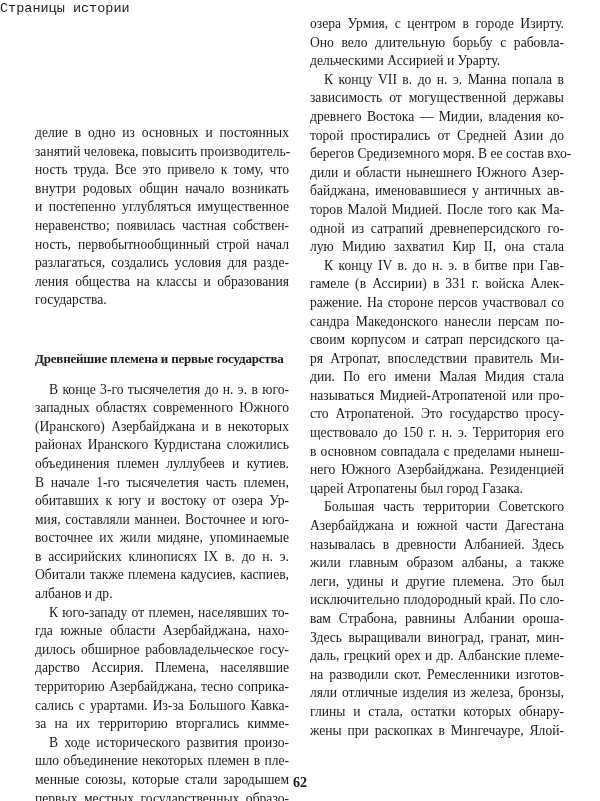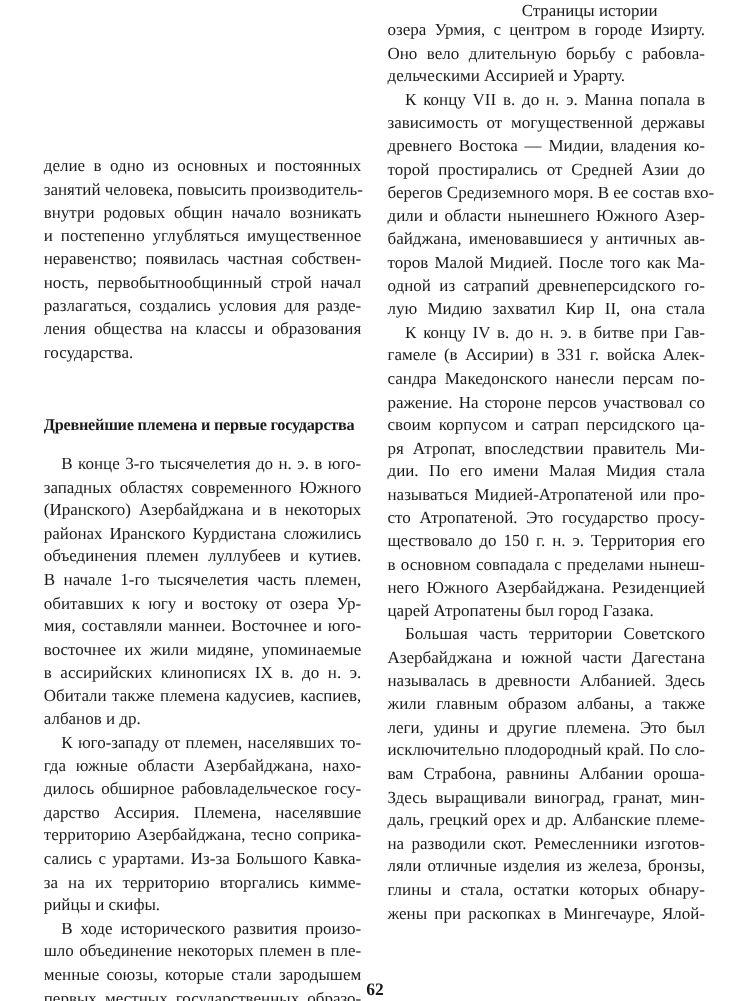--- a/index.html
+++ b/index.html
@@ -1,39 +1,40 @@
 <!DOCTYPE html>
 <html><head>
 <meta charset="utf-8">
 <style>
   html, body { margin: 0; padding: 0; background: #ffffff; }
   body { width: 600px; height: 801px; position: relative; overflow: hidden;
          font-family: "Liberation Serif", "DejaVu Serif", serif; color: #1a1a1a; }
-  .running-head { position: absolute; top: 0px; left: 0; width: 526px; text-align: right;
-         font-size: 13.5px; line-height: 18px; }
+  .running-head { position: absolute; top: 0px; left: 0; width: 526px; text-align: left;
+         font-size: 13.5px; line-height: 18px; font-family: Liberation Mono, monospace; }
   .col { position: absolute; width: 254px; font-size: 13.6px; line-height: 18.6px;
          text-align: justify; }
   .col-left { left: 35px; top: 124px; }
   .col-right { left: 310px; top: 15px; }
   .line { display: block; white-space: nowrap; text-align: justify; text-align-last: justify; height: 18.6px; overflow: visible; }
   .line.last { text-align-last: left; }
   .line.indent { padding-left: 14px; }
   .heading { font-weight: bold; font-size: 13px; margin-top: 40px; margin-bottom: 12px; white-space: nowrap; letter-spacing: -0.2px; }
   .page-number { position: absolute; top: 775px; left: 0; width: 600px; text-align: center;
-         font-size: 14px; font-weight: bold; margin-top: 10px; }
+         font-size: 14px; font-weight: bold; }
 </style>
 </head>
 <body>
 
 <div class="running-head">Страницы истории</div>
 
 <div class="col col-left">
   <div>
     <span class="line">делие в одно из основных и постоянных</span>
     <span class="line">занятий человека, повысить производитель-</span>
+    <span class="line">ность труда. Все это привело к тому, что</span>
     <span class="line">внутри родовых общин начало возникать</span>
     <span class="line">и постепенно углубляться имущественное</span>
     <span class="line">неравенство; появилась частная собствен-</span>
     <span class="line">ность, первобытнообщинный строй начал</span>
     <span class="line">разлагаться, создались условия для разде-</span>
     <span class="line">ления общества на классы и образования</span>
     <span class="line last">государства.</span>
   </div>
   <div class="heading">Древнейшие племена и первые государства</div>
   <div>
@@ -51,21 +52,20 @@
     <span class="line last">албанов и др.</span>
   </div>
   <div>
     <span class="line indent">К юго-западу от племен, населявших то-</span>
     <span class="line">гда южные области Азербайджана, нахо-</span>
     <span class="line">дилось обширное рабовладельческое госу-</span>
     <span class="line">дарство Ассирия. Племена, населявшие</span>
     <span class="line">территорию Азербайджана, тесно соприка-</span>
     <span class="line">сались с урартами. Из-за Большого Кавка-</span>
     <span class="line">за на их территорию вторгались кимме-</span>
-    <span class="line last">рийцы и скифы.</span>
   </div>
   <div>
     <span class="line indent">В ходе исторического развития произо-</span>
     <span class="line">шло объединение некоторых племен в пле-</span>
     <span class="line">менные союзы, которые стали зародышем</span>
     <span class="line">первых местных государственных образо-</span>
 
   </div>
 </div>
 
@@ -83,22 +83,22 @@
     <span class="line">берегов Средиземного моря. В ее состав вхо-</span>
     <span class="line">дили и области нынешнего Южного Азер-</span>
     <span class="line">байджана, именовавшиеся у античных ав-</span>
     <span class="line">торов Малой Мидией. После того как Ма-</span>
     <span class="line">одной из сатрапий древнеперсидского го-</span>
     <span class="line">лую Мидию захватил Кир II, она стала</span>
   </div>
   <div>
     <span class="line indent">К концу IV в. до н. э. в битве при Гав-</span>
     <span class="line">гамеле (в Ассирии) в 331 г. войска Алек-</span>
+    <span class="line">ражение. На стороне персов участвовал со</span>
     <span class="line">сандра Македонского нанесли персам по-</span>
-    <span class="line">ражение. На стороне персов участвовал со</span>
     <span class="line">своим корпусом и сатрап персидского ца-</span>
     <span class="line">ря Атропат, впоследствии правитель Ми-</span>
     <span class="line">дии. По его имени Малая Мидия стала</span>
     <span class="line">называться Мидией-Атропатеной или про-</span>
     <span class="line">сто Атропатеной. Это государство просу-</span>
     <span class="line">ществовало до 150 г. н. э. Территория его</span>
     <span class="line">в основном совпадала с пределами нынеш-</span>
     <span class="line">него Южного Азербайджана. Резиденцией</span>
     <span class="line last">царей Атропатены был город Газака.</span>
   </div>

